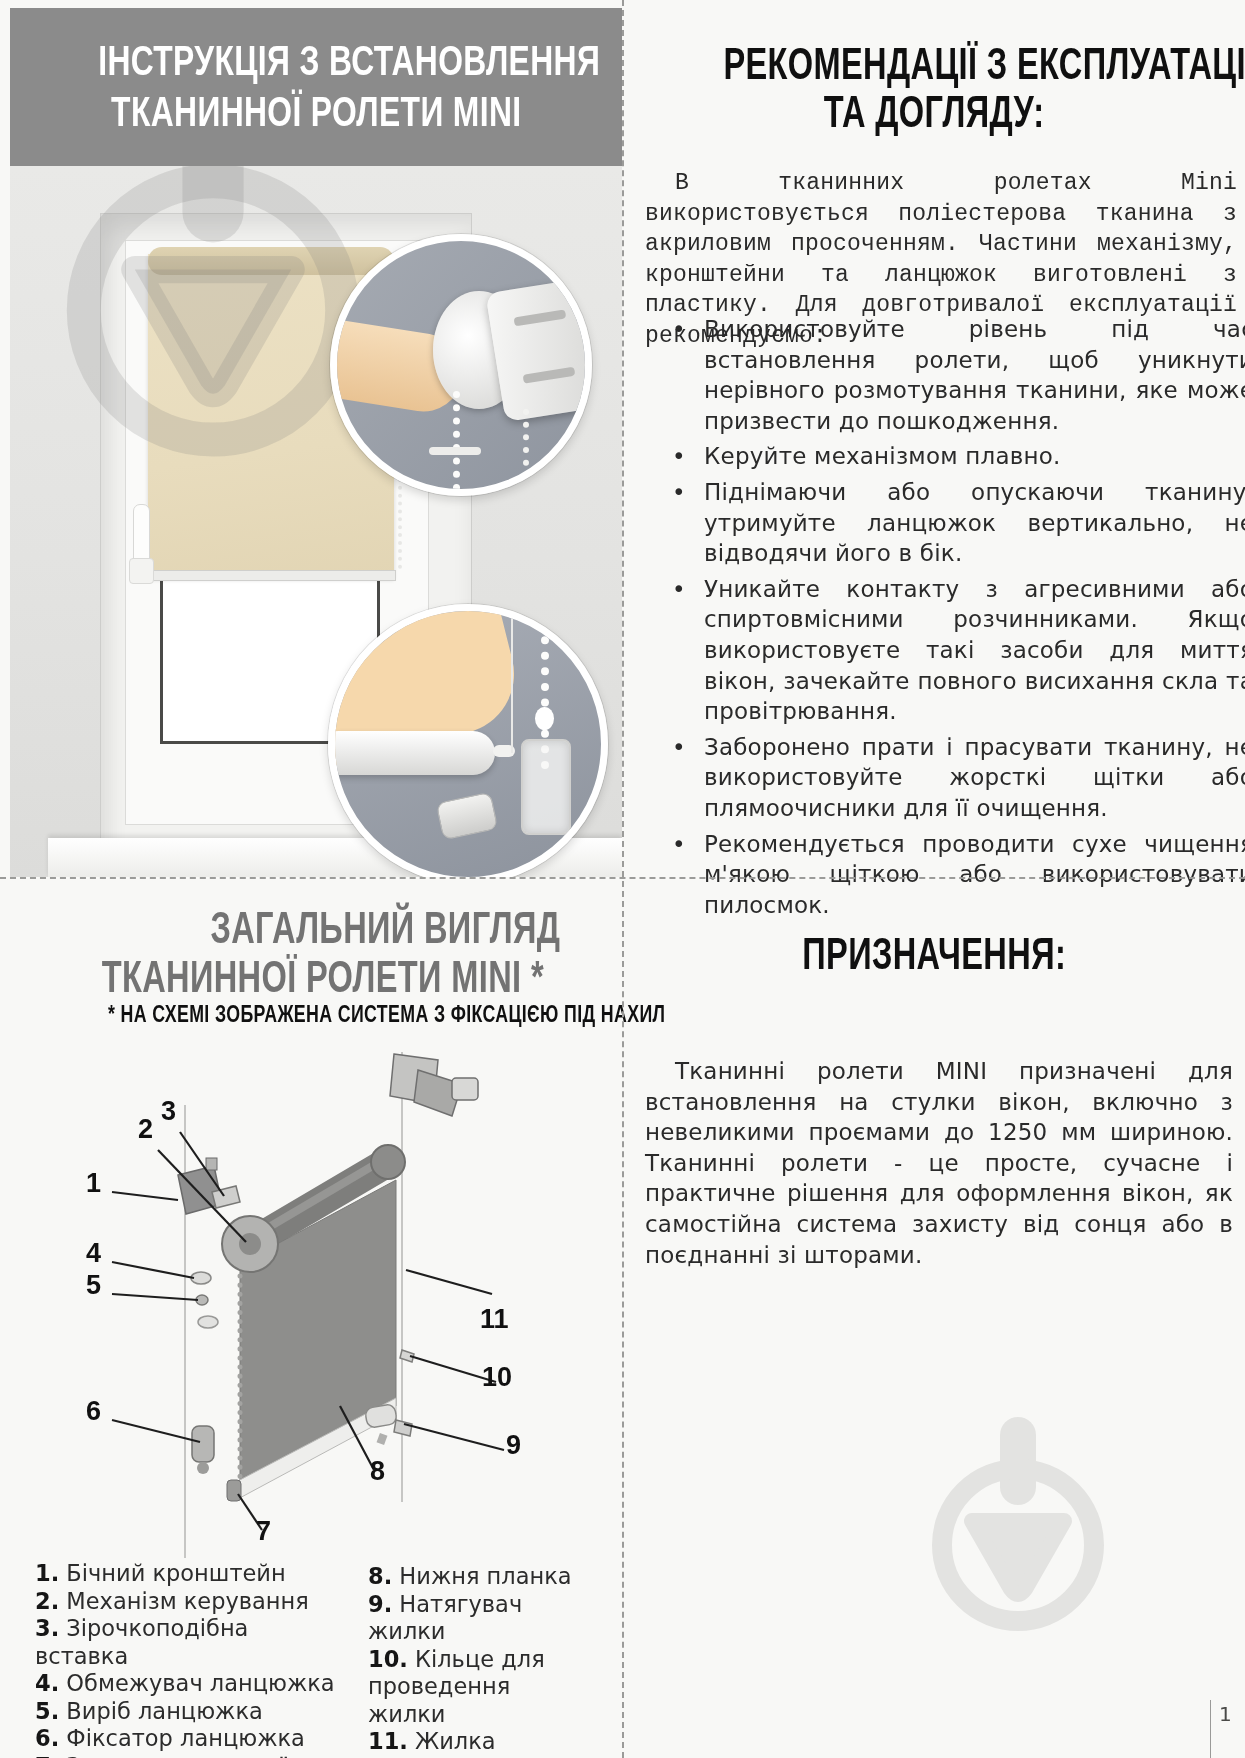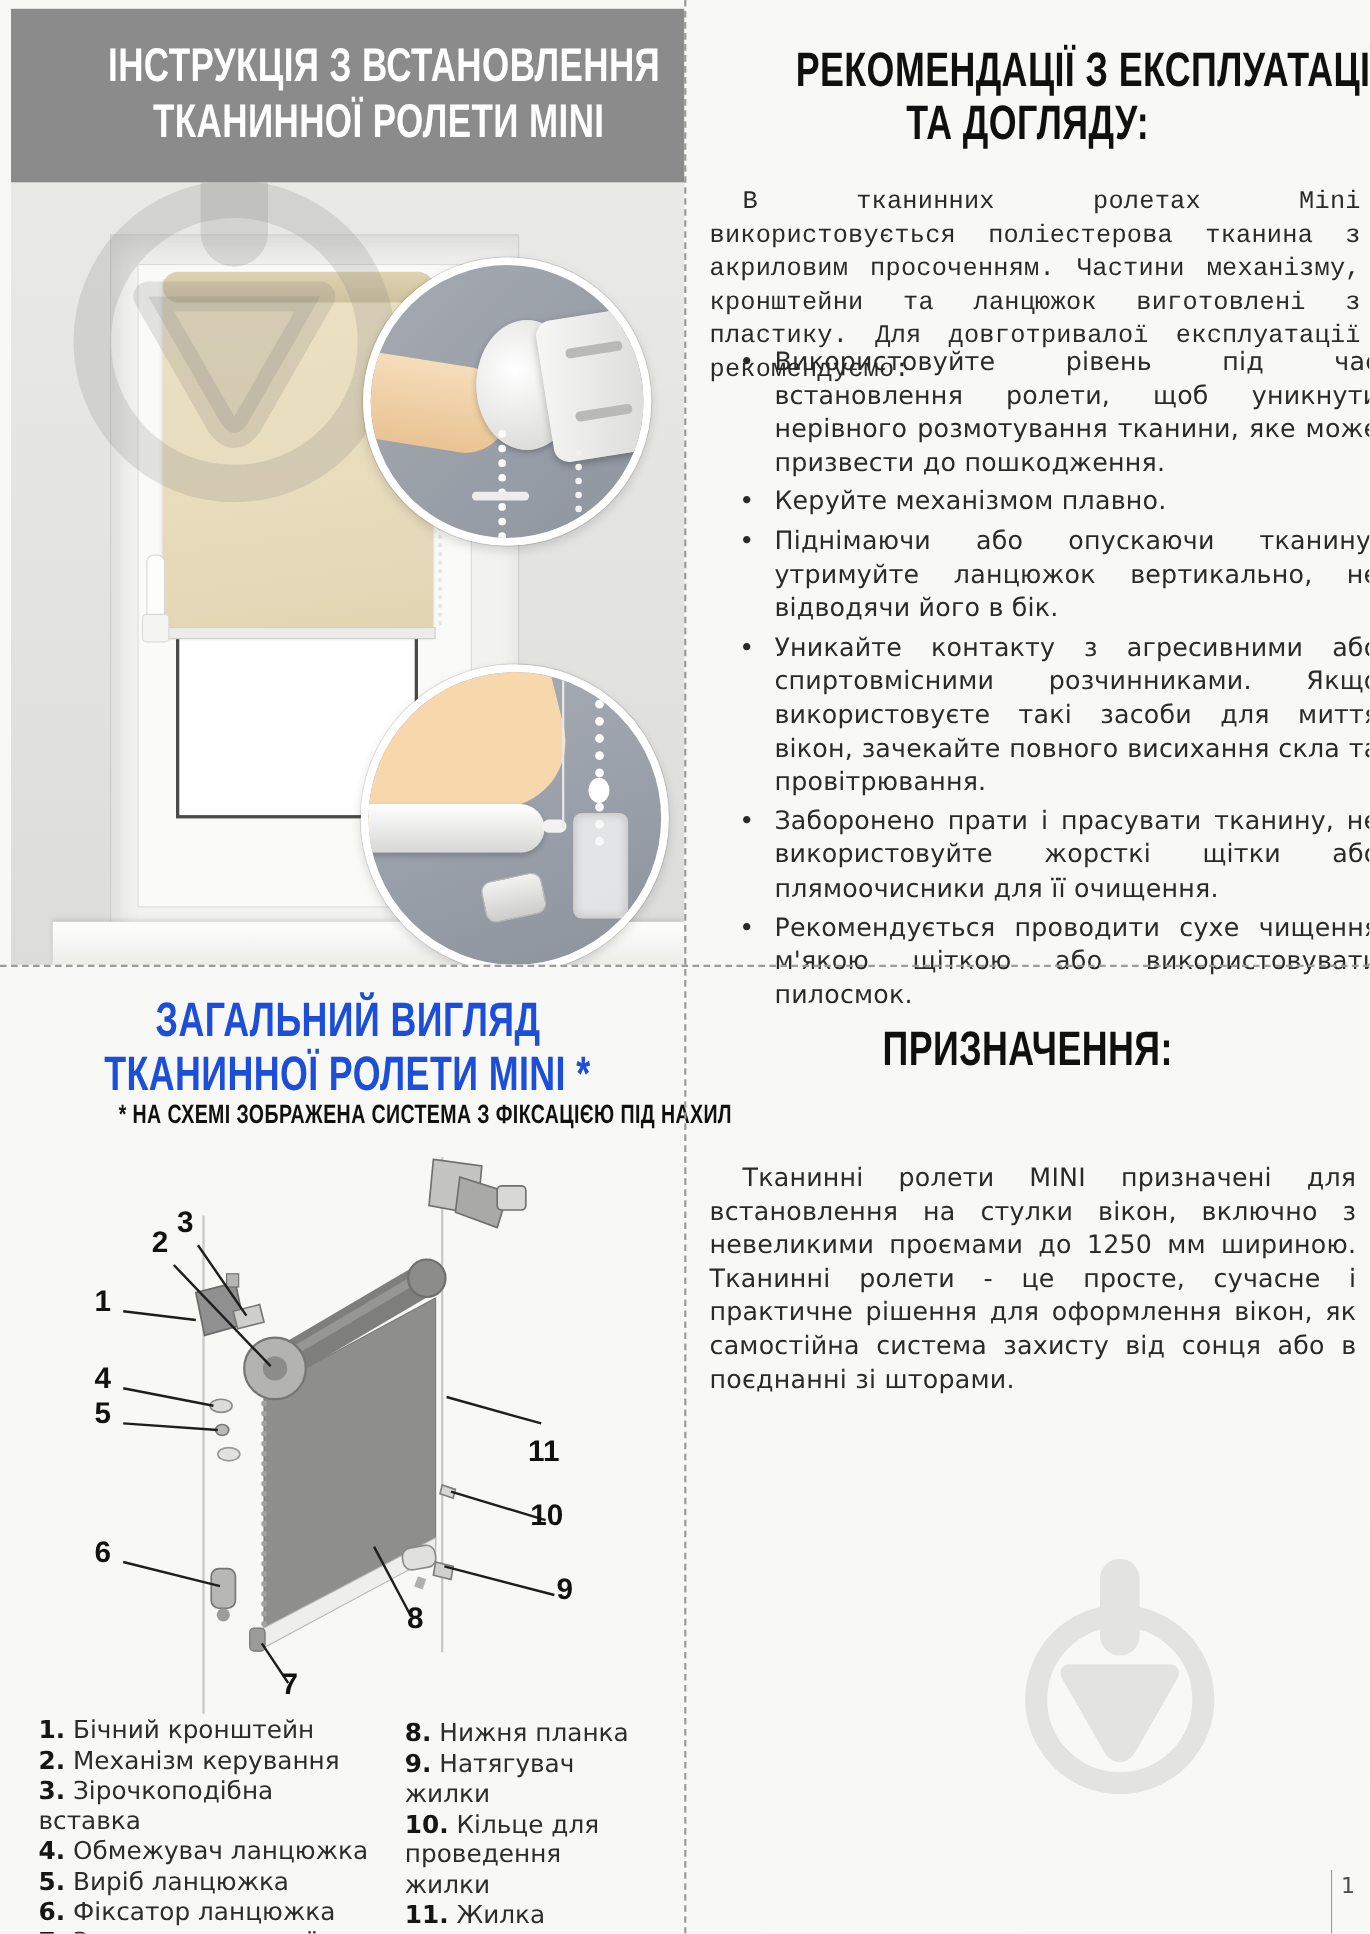--- a/index.html
+++ b/index.html
@@ -10,21 +10,21 @@
   
   .divider-v{left:622px;top:0;height:1758px;width:0;border-left:2px dashed #9b9b99;}
   .divider-h{left:0;top:877px;width:1245px;height:0;border-top:2px dashed #9b9b99;}
 
   
   .cond{display:inline-block;white-space:nowrap;transform:scaleX(0.74);transform-origin:center;
         font-family:"Liberation Sans",sans-serif;font-weight:800;letter-spacing:0.5px;}
 
   
   .hdr-left{left:10px;top:8px;width:612px;height:158px;background:#8b8b8b;color:#ffffff;
-            text-align:right;padding-top:27px;box-sizing:border-box;}
+            text-align:center;padding-top:27px;box-sizing:border-box;}
   .hdr-left .line{font-size:43px;line-height:51px;}
 
   .photo{left:10px;top:166px;width:612px;height:711px;overflow:hidden;
          background:linear-gradient(180deg,#e9e9e7 0%,#e3e3e1 55%,#dcdcda 100%);}
   .win-frame{left:90px;top:47px;width:370px;height:640px;background:#f2f2f0;
              border:1px solid #cdcdcb;box-shadow:inset 0 16px 20px rgba(0,0,0,.07),inset 14px 0 16px rgba(0,0,0,.04);}
   .win-sash{left:115px;top:74px;width:302px;height:583px;background:#fafaf9;border:1px solid #dbdbd9;}
   .win-glass{left:150px;top:98px;width:214px;height:474px;background:#ffffff;border:3px solid #4a4a48;}
   .blind-fabric{left:138px;top:88px;width:246px;height:324px;
                 background:linear-gradient(172deg,#ece1c4 0%,#e8dcbd 60%,#e2d5b4 100%);
@@ -74,21 +74,21 @@
   
   .hdr-right{left:630px;top:40px;width:608px;text-align:center;color:#101010;}
   .hdr-right .line{font-size:44px;line-height:48px;}
   .body-par{font-size:23px;line-height:30.6px;text-align:justify;color:#2a2a2a;letter-spacing:0.2px;}
   .tr-intro{left:645px;top:168px;width:592px;text-indent:30px;font-family:Liberation Mono, monospace;}
   .tr-bullets{left:650px;top:298px;width:588px;margin:16px;padding:0;list-style:none;}
   .tr-bullets li{position:relative;padding-left:38px;margin-bottom:5px;}
   .tr-bullets li::before{content:"•";position:absolute;left:6px;top:0;}
 
   
-  .hdr-bl{left:10px;top:903px;width:612px;text-align:center;color:#1d4ed8;}
+  .hdr-bl{left:10px;top:903px;width:612px;text-align:right;color:#737373;}
   .hdr-bl .line{font-size:44px;line-height:49px;}
   .hdr-bl-sub{left:10px;top:1000px;width:612px;text-align:center;color:#101010;}
   .hdr-bl-sub .cond{font-size:24px;}
 
   .diagram-svg{left:0;top:1030px;}
   .callout{position:absolute;font-family:"Liberation Sans",sans-serif;font-weight:800;font-size:27px;color:#111111;}
 
   .legend{font-size:22.5px;line-height:27.5px;color:#2c2c2c;}
   .legend-left{left:35px;top:1560px;width:310px;}
   .legend-right{left:368px;top:1563px;width:208px;}

